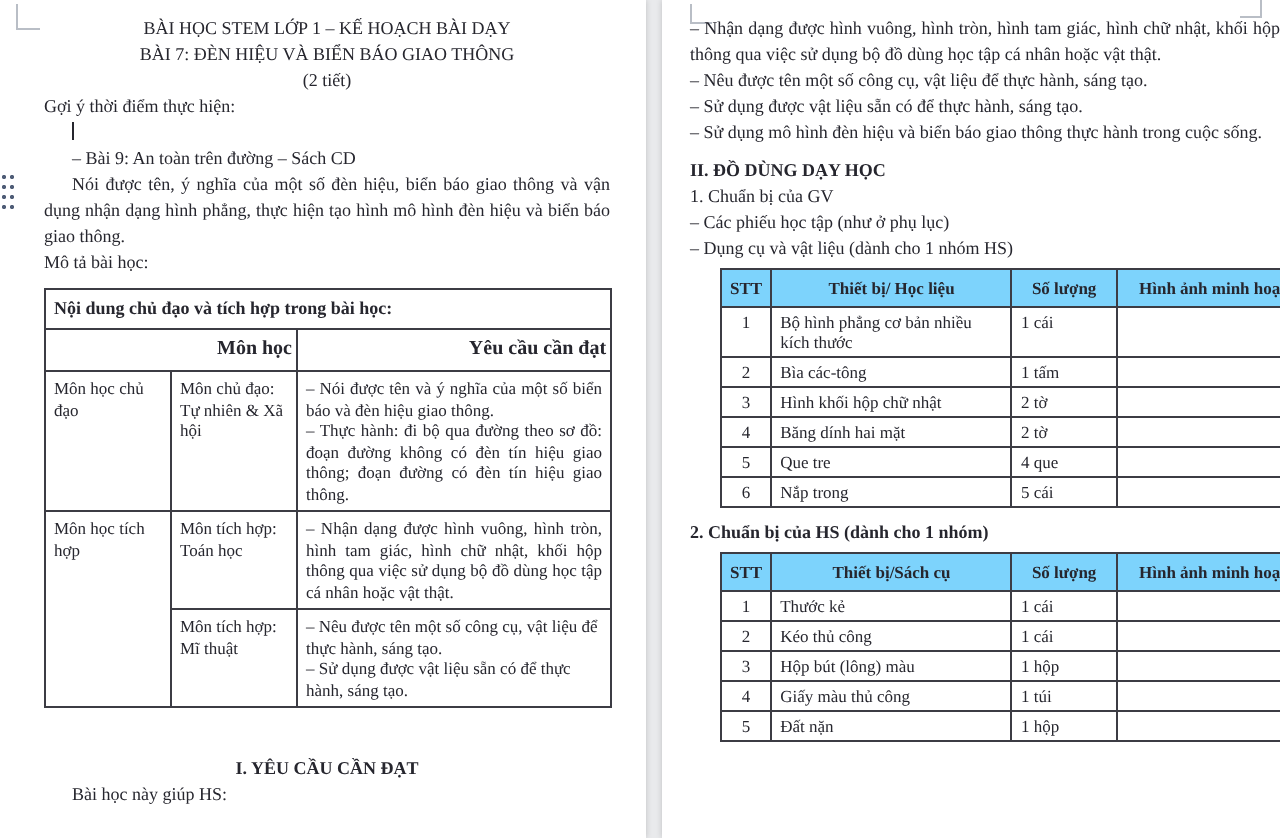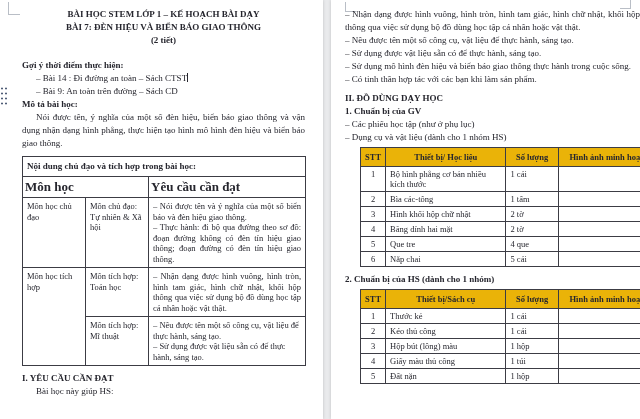--- a/index.html
+++ b/index.html
@@ -12,37 +12,37 @@
   .page{
     position:absolute;top:0;background:#ffffff;height:419px;
     box-shadow:0 0 3px rgba(0,0,0,.18);
   }
   #left-page{left:0;width:323px;}
   #right-page{left:331px;width:309px;}
   .content{position:relative;font-size:9px;line-height:13px;}
   #left-page .content{padding:8px 18px 0 22px;}
   #right-page .content{padding:8px 0 0 14px;width:295px;}
   .center{text-align:center;}
-  .bold{font-weight:bold;}
+  .bold{font-weight:normal;}
   .doc-line{margin:0;}
   .indent1{padding-left:14px;}
   .first-indent{text-indent:14px;text-align:justify;}
   .justify{text-align:justify;}
   .pre{white-space:pre-line;}
   
   table{border-collapse:collapse;table-layout:fixed;}
   td,th{border:1px solid #3c3c44;vertical-align:top;font-size:8.5px;}
   
   #content-table{width:283px;margin-top:6px;}
   #content-table td,#content-table th{padding:3px 4px;line-height:10.5px;}
   #content-table .caption-cell{font-weight:bold;font-size:9px;padding:4px;}
-  #content-table .head-cell{font-weight:bold;text-align:left;font-size:13px;padding:5px 2px;}
+  #content-table .head-cell{font-weight:bold;text-align:right;font-size:10px;padding:5px 2px;}
   
   .equip-table{width:292px;margin-top:3px;}
-  .equip-table th{background:#eab308;font-weight:bold;text-align:center;padding:4px 2px;line-height:10px;}
+  .equip-table th{background:#7dd3fc;font-weight:bold;text-align:center;padding:4px 2px;line-height:10px;}
   .equip-table td{padding:2px 4px;line-height:10px;height:10px;}
   .equip-table .c-stt{text-align:center;}
   .sec-heading{font-weight:bold;margin-top:6px;}
   
   .cropmark{position:absolute;pointer-events:none;}
   .crop-bl{border-left:1px solid #b9bec6;border-bottom:1px solid #b9bec6;}
   .crop-br{border-right:1px solid #b9bec6;border-bottom:1px solid #b9bec6;}
   
   #drag-dots{
     position:absolute;left:0;top:86px;width:7px;height:19px;
@@ -56,26 +56,26 @@
 
 <div class="page" id="left-page">
   <div class="cropmark crop-bl" style="left:8px;top:2px;width:11px;height:12px;"></div>
   <div id="drag-dots"></div>
 
   <div class="content">
     <p class="doc-line center bold">BÀI HỌC STEM LỚP 1 – KẾ HOẠCH BÀI DẠY</p>
     <p class="doc-line center bold">BÀI 7: ĐÈN HIỆU VÀ BIỂN BÁO GIAO THÔNG</p>
     <p class="doc-line center bold">(2 tiết)</p>
 
-    <p class="doc-line bold" style="margin-top:12px;">Gợi ý thời điểm thực hiện:</p>
-    <p class="doc-line indent1"><span>– Bài 14 : Đi đường an toàn – Sách CTST</span><span class="caret"></span></p>
+    <p class="doc-line bold" style="margin-top:0;">Gợi ý thời điểm thực hiện:</p>
+    <p class="doc-line indent1"><span class="caret"></span></p>
     <p class="doc-line indent1">– Bài 9: An toàn trên đường – Sách CD</p>
 
+    <p class="doc-line first-indent">Nói được tên, ý nghĩa của một số đèn hiệu, biển báo giao thông và vận dụng nhận dạng hình phẳng, thực hiện tạo hình mô hình đèn hiệu và biển báo giao thông.</p>
     <p class="doc-line bold">Mô tả bài học:</p>
-    <p class="doc-line first-indent">Nói được tên, ý nghĩa của một số đèn hiệu, biển báo giao thông và vận dụng nhận dạng hình phẳng, thực hiện tạo hình mô hình đèn hiệu và biển báo giao thông.</p>
 
     <table id="content-table">
       <colgroup>
           <col style="width:63px">
           <col style="width:63px">
           <col style="width:157px">
         </colgroup>
       <tbody>
           <tr>
         <td colspan="3" class="caption-cell">Nội dung chủ đạo và tích hợp trong bài học:</td>
@@ -99,36 +99,35 @@
       </tr>
       <tr>
         <td class="pre">Môn tích hợp:
 Mĩ thuật</td>
         <td class="pre">– Nêu được tên một số công cụ, vật liệu để thực hành, sáng tạo.
 – Sử dụng được vật liệu sẵn có để thực hành, sáng tạo.</td>
       </tr>
     </tbody>
       </table>
 
-    <p class="doc-line bold sec-heading" style="margin-top:6px;">I. YÊU CẦU CẦN ĐẠT</p>
+    <p class="doc-line bold sec-heading" style="margin-top:24px;text-align:center;">I. YÊU CẦU CẦN ĐẠT</p>
     <p class="doc-line indent1">Bài học này giúp HS:</p>
 
   </div>
 </div>
 
 <div class="page" id="right-page">
   <div class="cropmark crop-bl" style="left:14px;top:2px;width:10px;height:9px;"></div>
   <div class="cropmark crop-br" style="left:289px;top:0;width:10px;height:8px;"></div>
 
   <div class="content">
     <p class="doc-line justify">– Nhận dạng được hình vuông, hình tròn, hình tam giác, hình chữ nhật, khối hộp thông qua việc sử dụng bộ đồ dùng học tập cá nhân hoặc vật thật.</p>
     <p class="doc-line">– Nêu được tên một số công cụ, vật liệu để thực hành, sáng tạo.</p>
     <p class="doc-line">– Sử dụng được vật liệu sẵn có để thực hành, sáng tạo.</p>
     <p class="doc-line">– Sử dụng mô hình đèn hiệu và biển báo giao thông thực hành trong cuộc sống.</p>
-    <p class="doc-line">– Có tinh thần hợp tác với các bạn khi làm sản phẩm.</p>
 
     <p class="doc-line bold sec-heading">II. ĐỒ DÙNG DẠY HỌC</p>
     <p class="doc-line bold">1. Chuẩn bị của GV</p>
     <p class="doc-line">– Các phiếu học tập (như ở phụ lục)</p>
     <p class="doc-line">– Dụng cụ và vật liệu (dành cho 1 nhóm HS)</p>
 
     <table class="equip-table" style="margin-left:15px;">
       <colgroup>
           <col style="width:25px">
           <col style="width:120px">
@@ -167,21 +166,21 @@
             <td></td>
           </tr>
       <tr>
             <td class="c-stt">5</td>
             <td>Que tre</td>
             <td>4 que</td>
             <td></td>
           </tr>
       <tr>
             <td class="c-stt">6</td>
-            <td>Nắp chai</td>
+            <td>Nắp trong</td>
             <td>5 cái</td>
             <td></td>
           </tr>
     </tbody>
       </table>
 
     <p class="doc-line bold sec-heading">2. Chuẩn bị của HS (dành cho 1 nhóm)</p>
 
     <table class="equip-table" style="margin-left:15px;">
       <colgroup>

